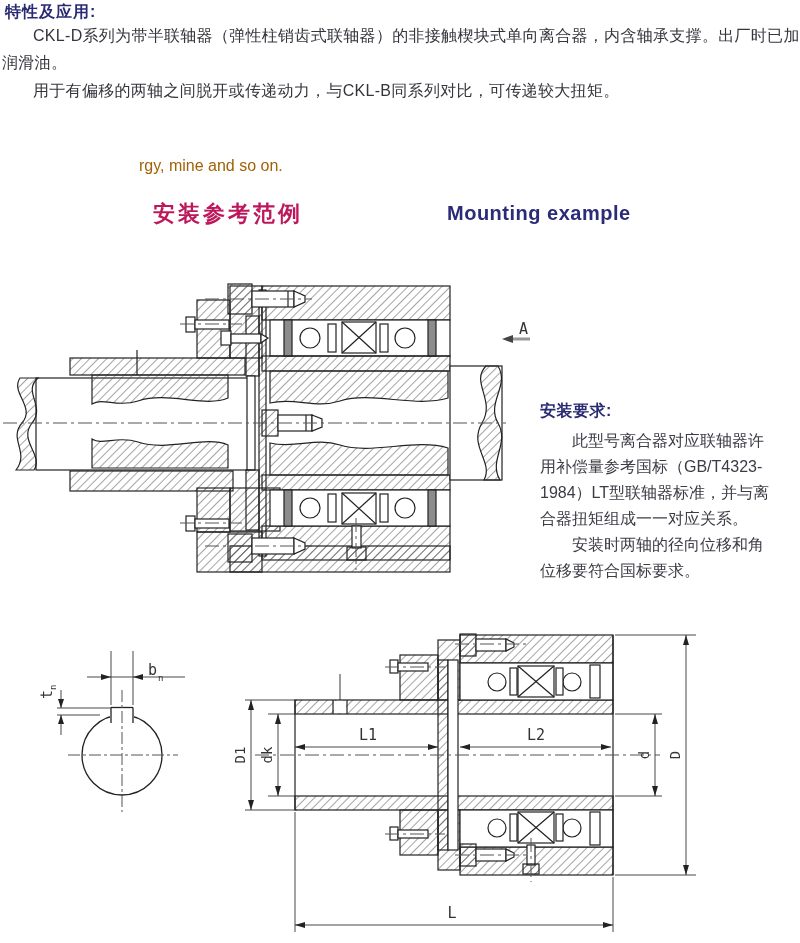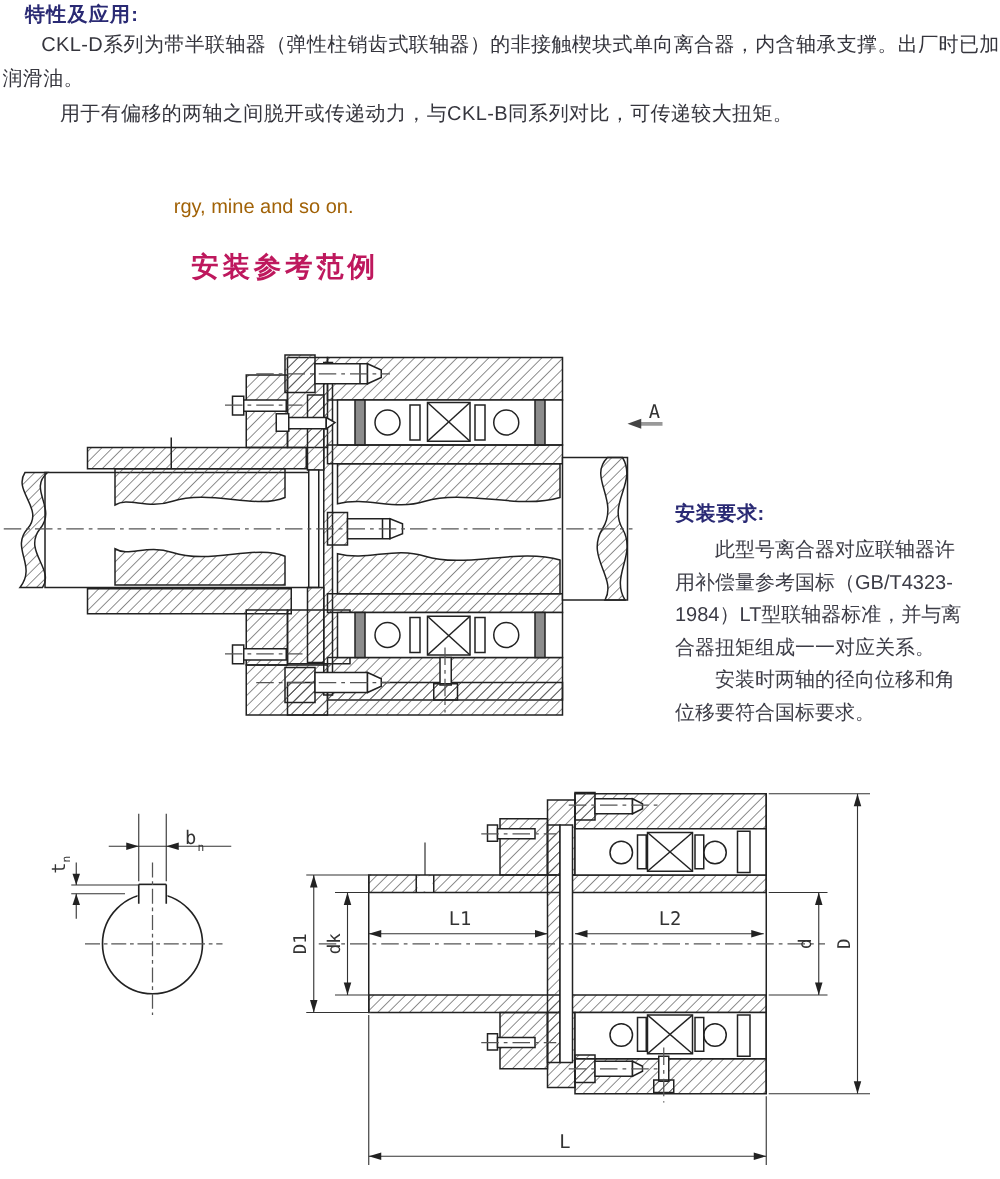--- a/index.html
+++ b/index.html
@@ -1,23 +1,23 @@
 <!DOCTYPE html>
 <html><head>
 <meta charset="utf-8">
 <style>
   * { margin:0; padding:0; box-sizing:border-box; }
   html,body { width:800px; height:943px; background:#ffffff; overflow:hidden;
     font-family:"Liberation Sans", sans-serif; }
   .page { position:relative; width:800px; height:943px; background:#fff; }
   .ln { white-space:nowrap; position:absolute; font-size:16px; color:#35353d; letter-spacing:0.3px; }
-  .title-cn { position:absolute; left:20px; top:2px; font-size:16px; font-weight:700; color:#2a2a74; letter-spacing:1px; }
+  .title-cn { position:absolute; left:5px; top:2px; font-size:16px; font-weight:700; color:#2a2a74; letter-spacing:1px; }
   .p1 { left:33px; top:26px; }
   .p2 { left:2px;  top:53px; }
-  .p3 { left:48px; top:81px; }
+  .p3 { left:33px; top:81px; }
   .p4 { left:33px; top:107px; }
   .frag { position:absolute; left:139px; top:157px; font-size:16px; color:#a16207; }
   .h-cn { position:absolute; left:153px; top:199px; font-size:22px; font-weight:700; color:#be185d; letter-spacing:3px; }
   .h-en { position:absolute; left:447px; top:202px; font-size:20px; font-weight:700; color:#2b2b78; letter-spacing:0.5px; }
   .upper-drawing { position:absolute; left:0; top:253px; width:530px; height:345px; }
   .lower-drawing { position:absolute; left:0; top:600px; width:800px; height:343px; }
   .install { position:absolute; left:540px; top:401px; width:262px; }
   .install .t { font-size:16px; font-weight:700; color:#2a2a74; margin-bottom:6px; letter-spacing:0.5px; }
   .install .bl { font-size:16px; color:#3c3c46; line-height:26px; white-space:nowrap; }
   .install .ind { padding-left:32px; }
@@ -27,20 +27,21 @@
 <body>
 
 <div class="page">
 
   <div class="title-cn">特性及应用:</div>
   <div class="ln p1">CKL-D系列为带半联轴器（弹性柱销齿式联轴器）的非接触楔块式单向离合器，内含轴承支撑。出厂时已加注</div>
   <div class="ln p2">润滑油。</div>
   <div class="ln p3">用于有偏移的两轴之间脱开或传递动力，与CKL-B同系列对比，可传递较大扭矩。</div>
   <div class="frag">rgy, mine and so on.</div>
   <div class="h-cn">安装参考范例</div>
+  <div class="h-en">Mounting example</div>
 
   <svg class="upper-drawing" viewBox="0 255 530 345" width="530" height="345">
     <defs>
       <pattern id="hA" patternUnits="userSpaceOnUse" width="6" height="6" patternTransform="rotate(45)">
         <line x1="0" y1="0" x2="0" y2="6" stroke="#4a4a4a" stroke-width="1"></line>
       </pattern>
     </defs>
     <g stroke="#222" stroke-width="1.2" fill="none">
 
       <rect x="36" y="380" width="212" height="92" fill="#fff"></rect>

